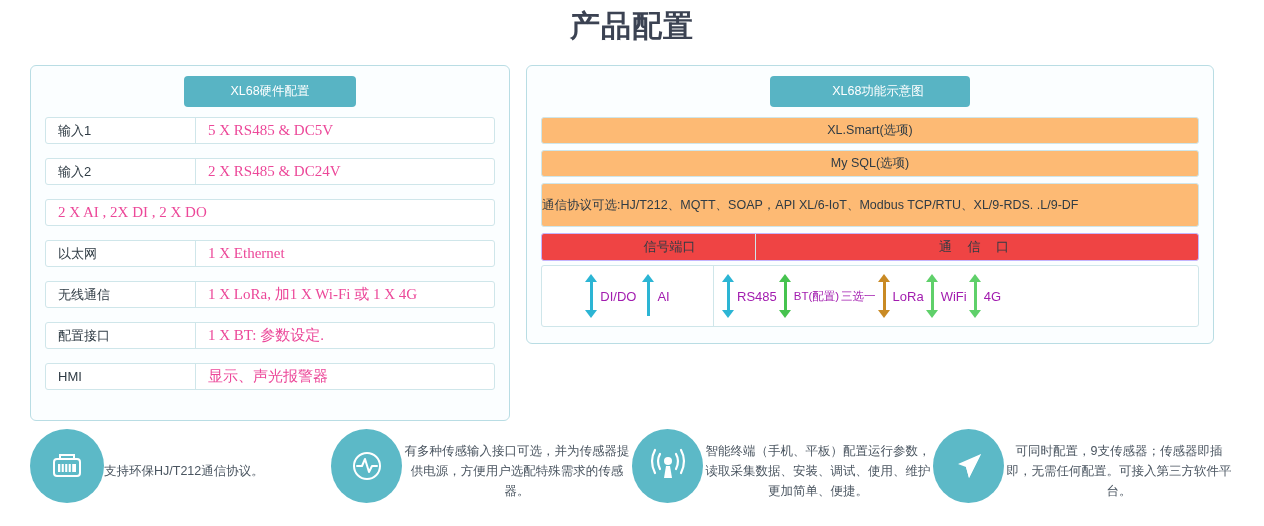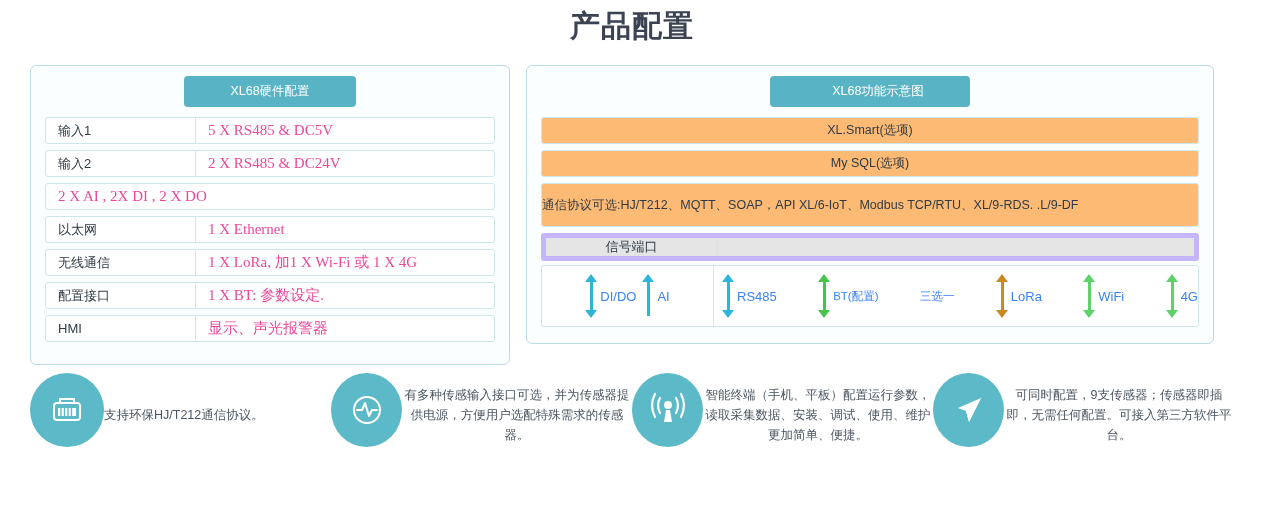--- a/index.html
+++ b/index.html
@@ -47,21 +47,21 @@
     width: 172px;
     margin: 0 auto 10px auto;
   }
   .panel.right .panel-header { width: 200px; padding-left: 16px; }
 
   
   .row {
     display: flex;
     border: 1px solid #cfe6ea;
     border-radius: 3px;
-    margin-bottom: 6px;
+    margin-bottom: 14px;
     background: #ffffff;
     height: 27px;
     align-items: stretch;
   }
   .row .cell-label {
     width: 150px;
     display: flex;
     align-items: center;
     padding-left: 12px;
     font-size: 13px;
@@ -91,25 +91,26 @@
     color: #2f3b44;
     margin-bottom: 6px;
   }
   .bar.proto {
     height: 44px;
     justify-content: flex-start;
     font-size: 12.5px;
   }
   .portrow {
     display: flex;
-    border: 5px solid #c4b5fd;
+    border: 1px solid #c4b5fd;
     border-radius: 3px;
-    background: #e5e5e5;
+    background: #ef4444;
     height: 28px;
     margin-bottom: 4px;
+    padding-left: 42px;
   }
   .portrow .p1 {
     width: 172px;
     display: flex; align-items: center; justify-content: center;
     font-size: 13px; color: #2f3b44;
     border-right: 1px solid #cfe6ea;
   }
   .portrow .p2 {
     flex: 1;
     display: flex; align-items: center; justify-content: center;
@@ -129,25 +130,24 @@
     display: flex;
     align-items: center;
     justify-content: center;
     gap: 6px;
   }
   .arrowsbox .right-zone {
     flex: 1;
     display: flex;
     align-items: center;
     padding-left: 8px;
-    gap: 12px;
-    justify-content: space-between;
+    gap: 2px;
   }
   .ag { display: flex; align-items: center; gap: 3px; }
-  .ag .lbl { font-size: 13px; color: #3b82f6; white-space: nowrap; }
+  .ag .lbl { font-size: 13px; color: #a21caf; white-space: nowrap; }
   .ag .lbl.small { font-size: 11.5px; }
   .dbl-arrow {
     width: 12px; height: 44px;
     position: relative;
   }
   .dbl-arrow .stem {
     position: absolute; left: 5px; top: 6px; width: 3px; height: 32px;
     background: currentColor;
   }
   .dbl-arrow .up, .dbl-arrow .dn {
@@ -241,20 +241,21 @@
 
   <div class="panel right">
     <div class="panel-header">XL68功能示意图</div>
 
     <div class="bar">XL.Smart(选项)</div>
     <div class="bar">My SQL(选项)</div>
     <div class="bar proto">通信协议可选:HJ/T212、MQTT、SOAP，API XL/6-IoT、Modbus TCP/RTU、XL/9-RDS. .L/9-DF</div>
 
     <div class="portrow">
       <div class="p1">信号端口</div>
+      <div class="p2">通  信   口</div>
     </div>
 
     <div class="arrowsbox">
       <div class="left-zone">
         <div class="ag">
           <span class="dbl-arrow c-cyan">
               <i class="up"></i>
               <i class="stem"></i>
               <i class="dn"></i>
             </span>

